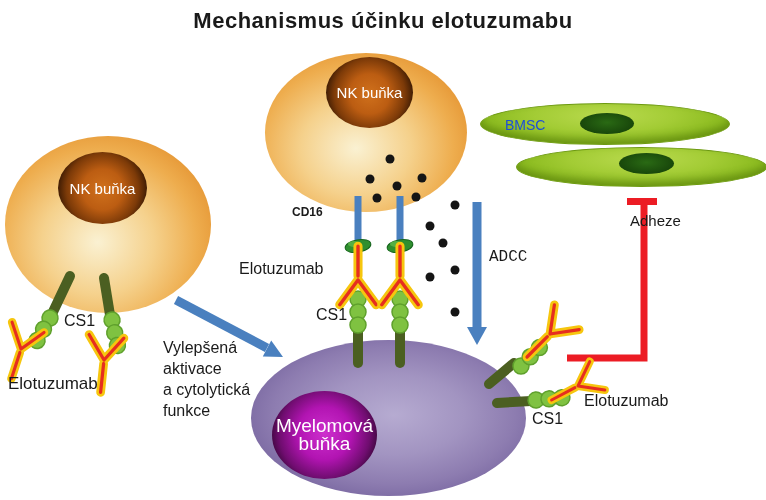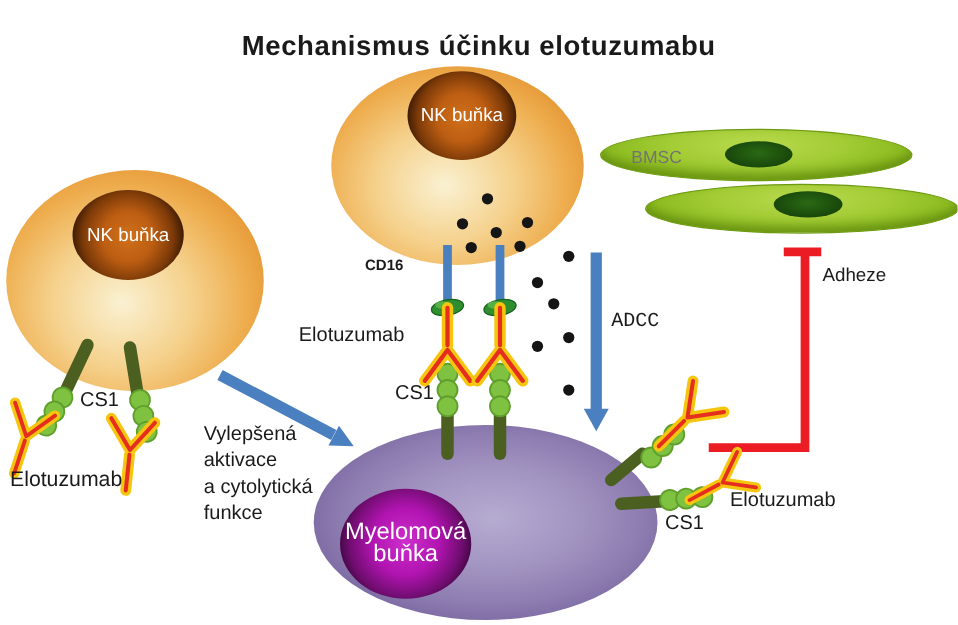--- a/index.html
+++ b/index.html
@@ -1,56 +1,56 @@
 <!DOCTYPE html>
 <html><head>
 <meta charset="utf-8">
 <style>
   html,body{margin:0;padding:0;}
   body{font-family:"Liberation Sans", sans-serif;background:#ffffff;}
   .stage{position:relative;width:766px;height:500px;background:#ffffff;overflow:hidden;}
 
-  .title{position:absolute;left:0;top:24px;width:766px;text-align:center;
+  .title{position:absolute;left:0;top:8px;width:766px;text-align:center;
          font-size:22px;font-weight:bold;color:#1a1a1a;letter-spacing:0.5px;z-index:6;}
 
   .cell{position:absolute;border-radius:50%;z-index:1;}
   .nk-cell{background:radial-gradient(ellipse at 45% 60%, #faf1d2 0%, #f5d18c 35%, #eead4e 62%, #e3912f 82%, #da8121 100%);}
   .nk-top{left:265px;top:53px;width:202px;height:159px;}
   .nk-left{left:5px;top:136px;width:206px;height:177px;}
 
   .myeloma{left:251px;top:340px;width:275px;height:156px;
            background:radial-gradient(ellipse at 52% 48%, #b6abd1 0%, #a294c1 35%, #8d7cb0 60%, #73619c 82%, #5e4d89 100%);}
 
   .bmsc{background:radial-gradient(ellipse at 50% 30%, #b9da4e 0%, #a3cc35 40%, #8aba1e 70%, #76a312 100%);
         border:1px solid #6d9a10;box-shadow:inset 0 -5px 7px rgba(55,85,0,0.35);}
   .bmsc1{left:480px;top:103px;width:248px;height:40px;}
   .bmsc2{left:516px;top:147px;width:249px;height:38px;}
   .bmsc-nucleus{position:absolute;border-radius:50%;z-index:2;
         background:radial-gradient(ellipse at 50% 45%, #2a6a14 0%, #1b4c0c 60%, #123c07 100%);}
   .bmsc-n1{left:580px;top:113px;width:54px;height:21px;}
   .bmsc-n2{left:619px;top:153px;width:55px;height:21px;}
-  .bmsc-label{position:absolute;left:505px;top:117px;color:#737373;font-size:14px;z-index:3;}
+  .bmsc-label{position:absolute;left:505px;top:117px;color:#1d4ed8;font-size:14px;z-index:3;}
 
   .nucleus{position:absolute;border-radius:50%;display:flex;align-items:center;justify-content:center;
            color:#ffffff;text-align:center;z-index:2;}
   .nk-nucleus{background:radial-gradient(circle at 50% 52%, #d0711c 0%, #bc5d12 35%, #7c3a08 62%, #2a1202 82%, #000 100%);
               font-size:15px;}
   .nuc-top{left:326px;top:57px;width:87px;height:71px;}
   .nuc-left{left:58px;top:152px;width:89px;height:72px;}
   .my-nucleus{left:272px;top:391px;width:105px;height:88px;font-size:19px;line-height:18px;
               background:radial-gradient(circle at 50% 48%, #cd2fcd 0%, #b214b2 38%, #6f0d6f 65%, #250425 85%, #000 100%);text-align:center;}
 
   svg.overlay{position:absolute;left:0;top:0;z-index:4;}
 
   .label{position:absolute;color:#1a1a1a;z-index:5;white-space:nowrap;}
   .lb-cd16{left:292px;top:205px;font-size:12px;font-weight:bold;}
   .lb-elo-c{left:239px;top:260px;font-size:16px;}
   .lb-cs1-c{left:316px;top:306px;font-size:16px;}
   .lb-adcc{left:489px;top:248px;font-size:16px;font-family:Liberation Mono, monospace;}
-  .lb-adheze{left:658px;top:212px;font-size:15px;}
+  .lb-adheze{left:630px;top:212px;font-size:15px;}
   .lb-cs1-l{left:64px;top:312px;font-size:16px;}
   .lb-elo-l{left:8px;top:374px;font-size:17px;}
   .lb-elo-r{left:584px;top:392px;font-size:16px;}
   .lb-cs1-r{left:532px;top:410px;font-size:16px;}
   .lb-activ{left:152px;top:337px;font-size:16px;line-height:21px;margin-left:11px;}
 
   .ab-outer{stroke:#f6c60e;stroke-width:7;fill:none;stroke-linecap:round;}
   .ab-inner{stroke:#e62e1f;stroke-width:2.6;fill:none;stroke-linecap:round;}
   .bead{fill:#7fc241;stroke:#5fa02c;stroke-width:1.5;}
   .stalk{stroke:#4b5f21;stroke-width:10;stroke-linecap:round;}

